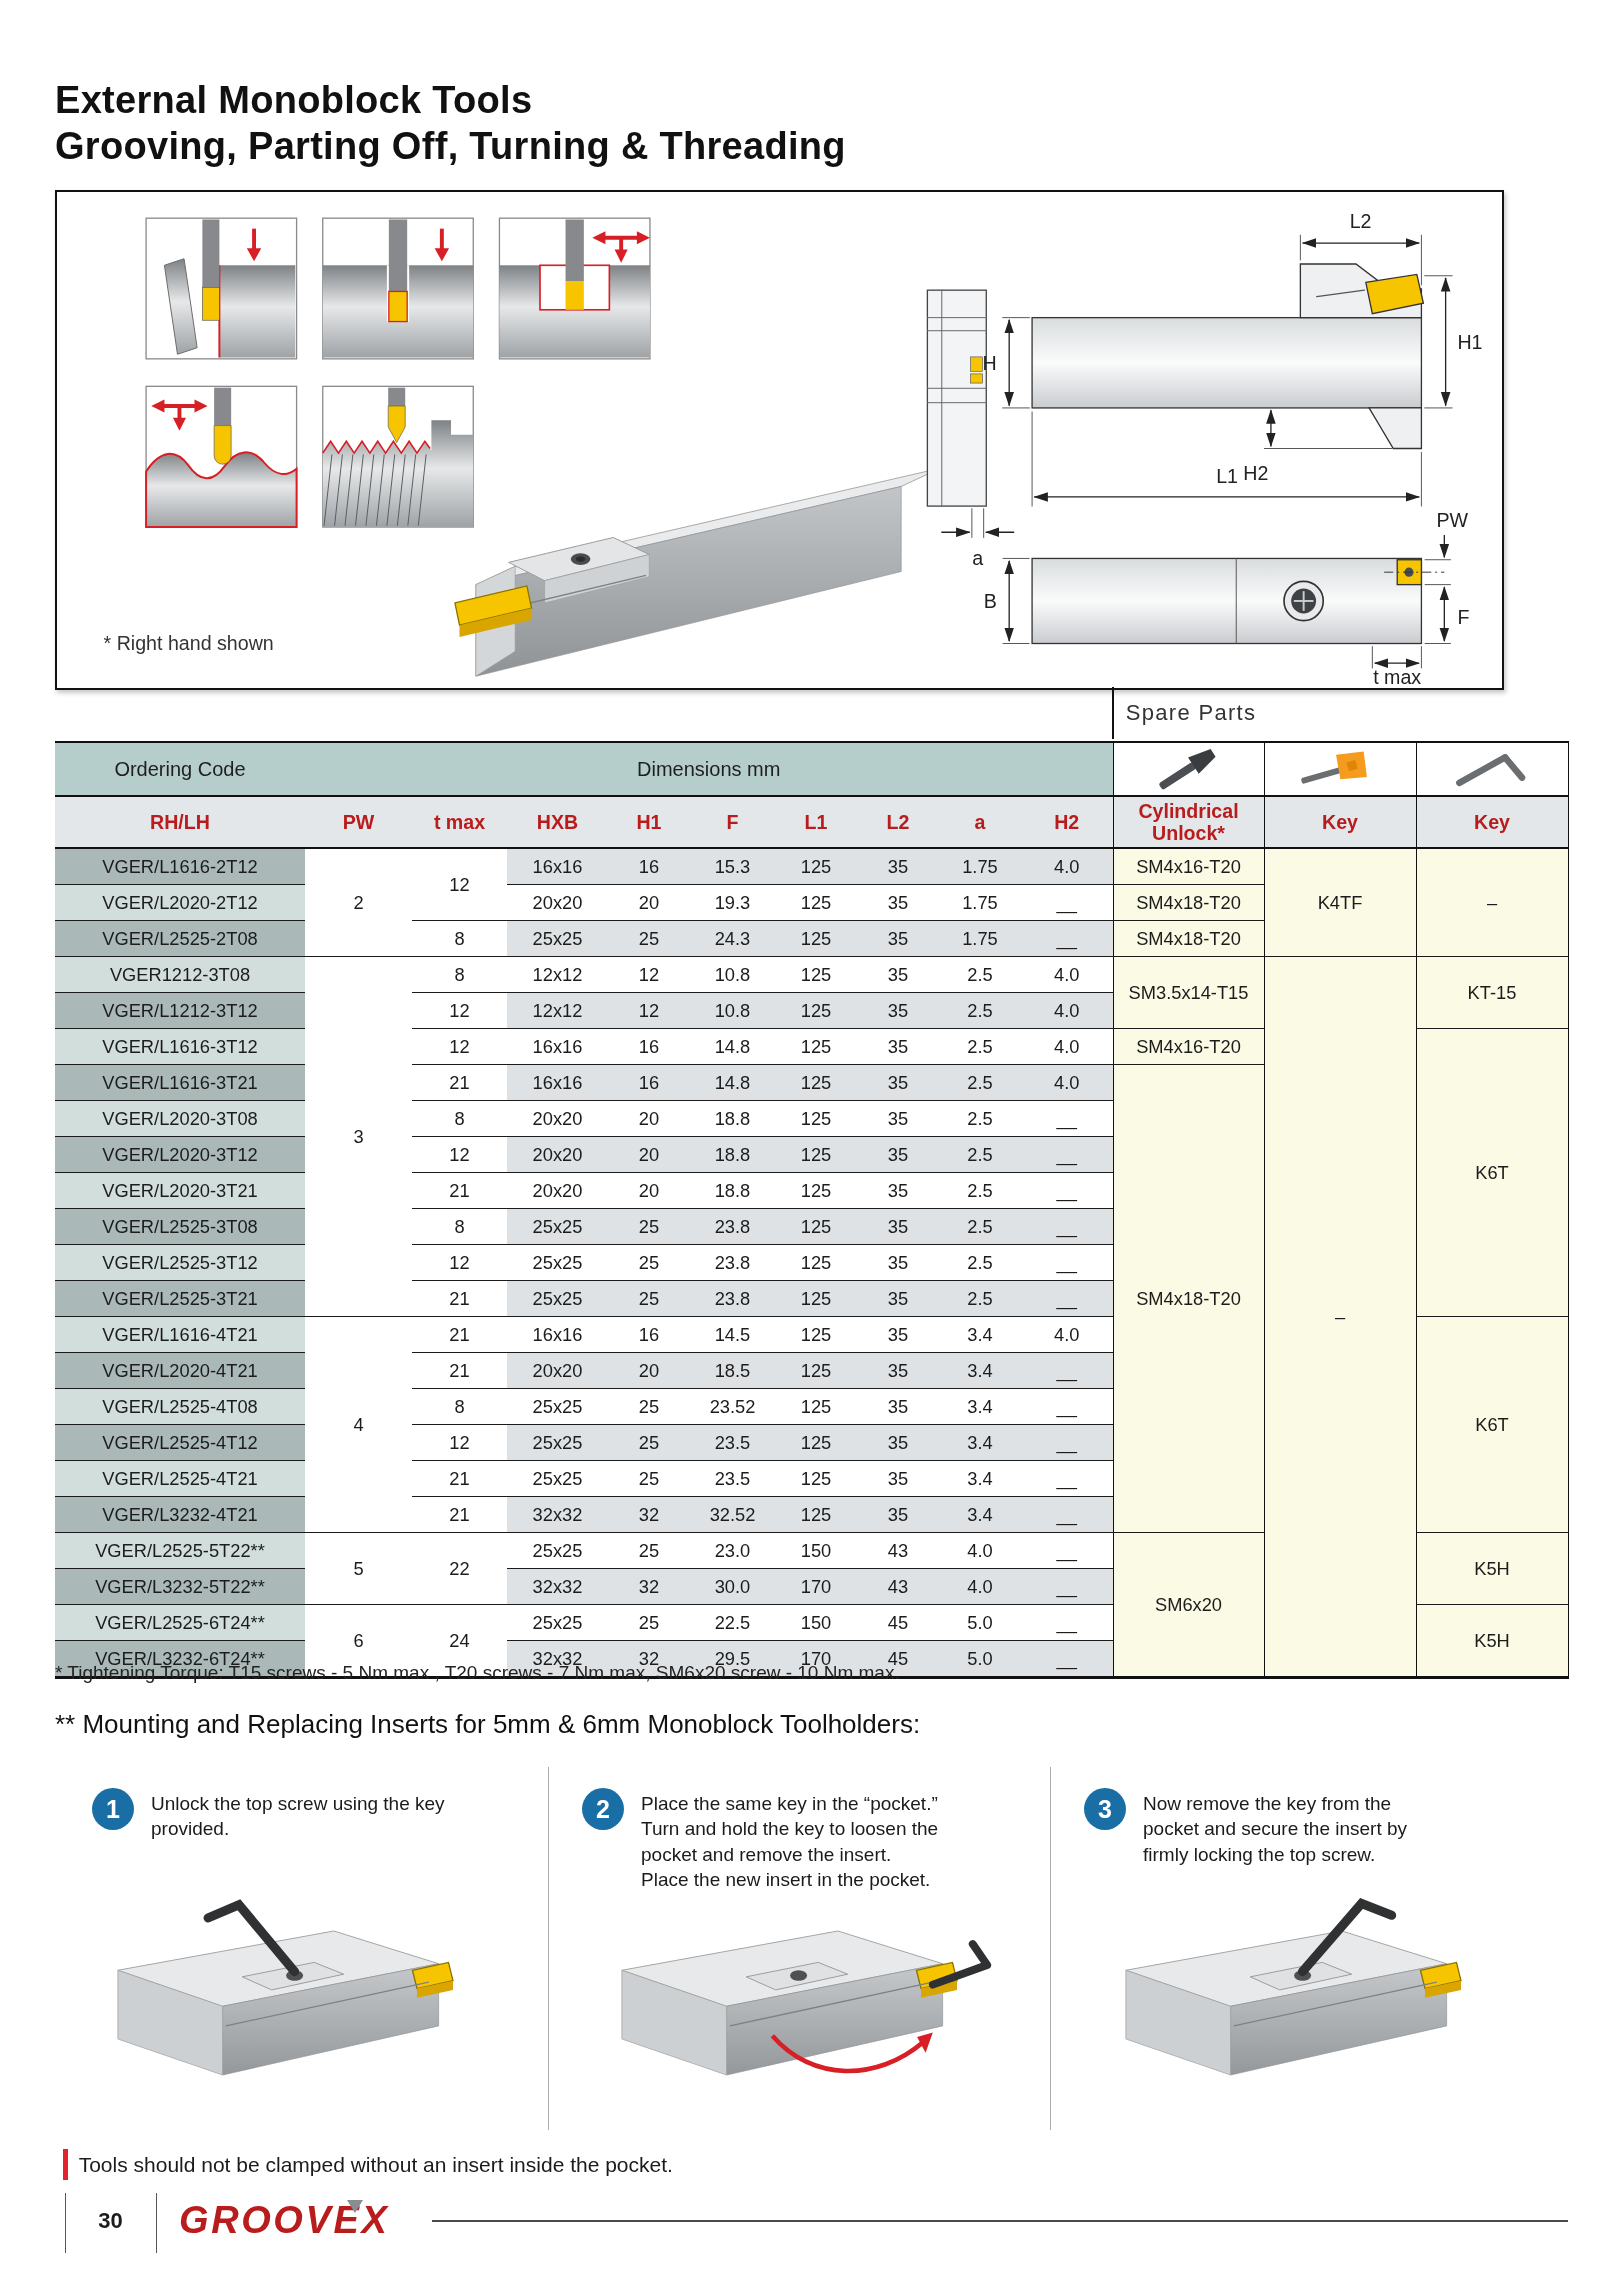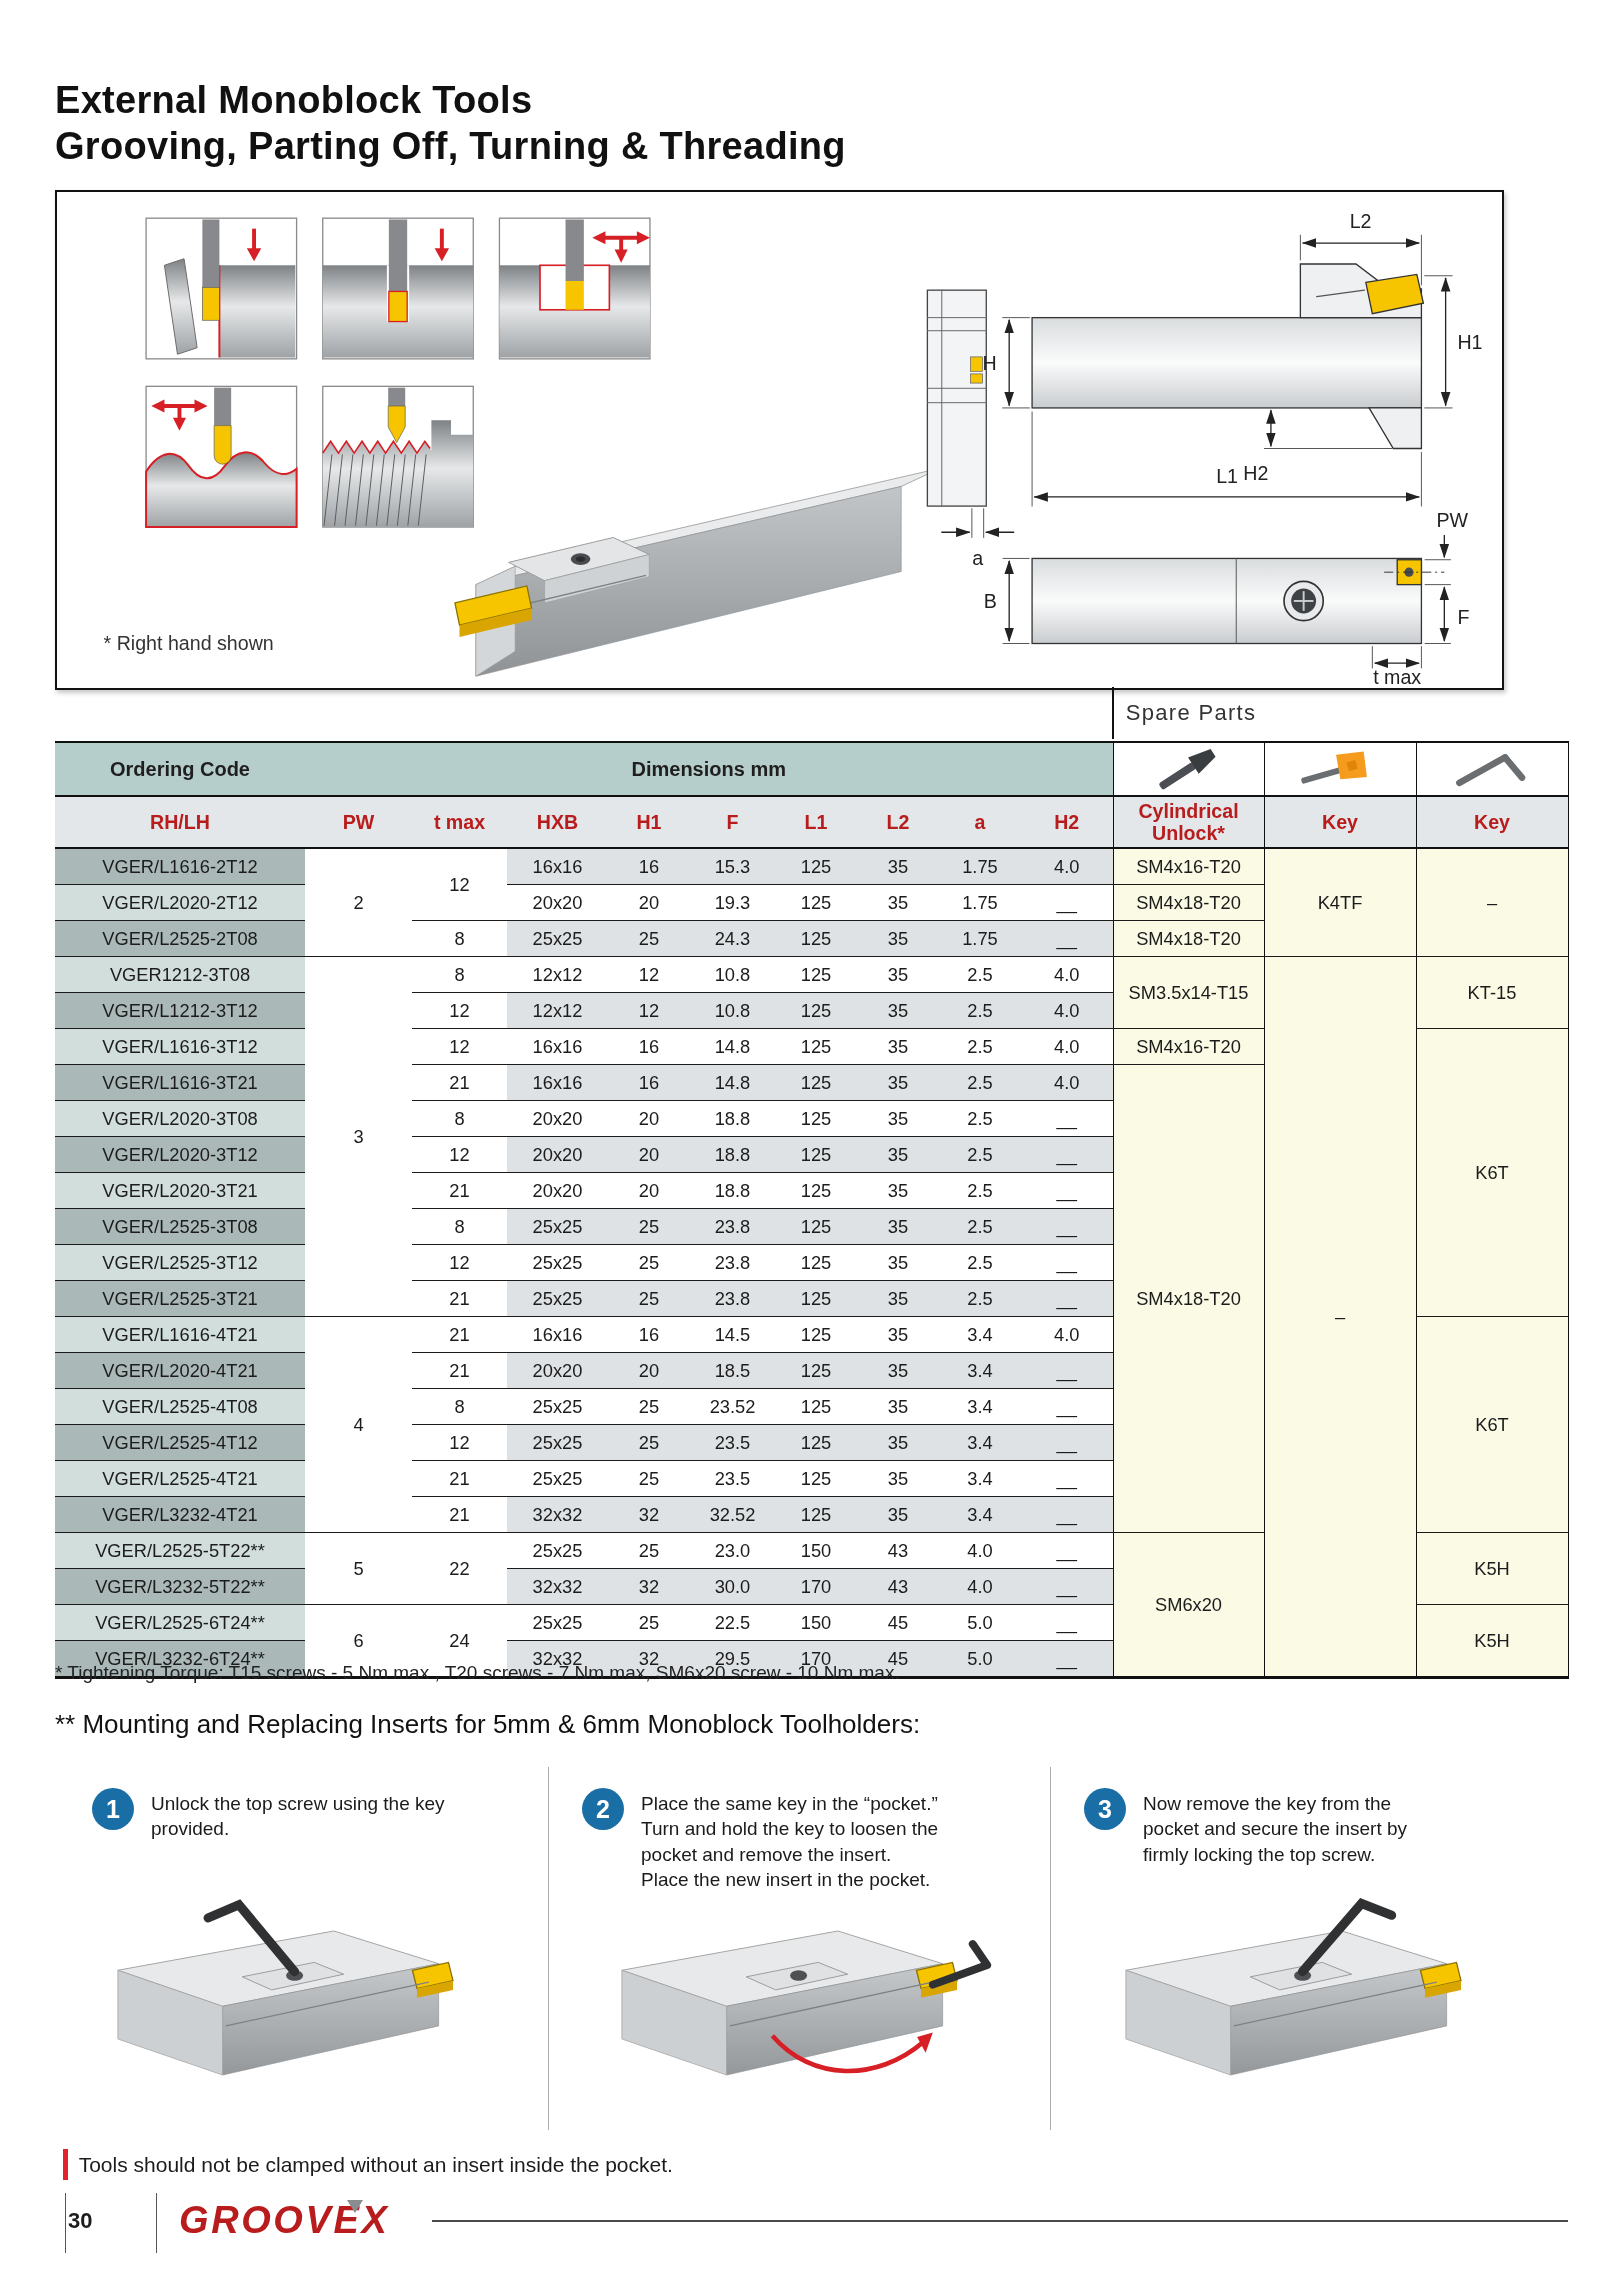--- a/index.html
+++ b/index.html
@@ -16,21 +16,21 @@
   #diagram-box{left:55px;top:190px;width:1445px;height:496px;border:2px solid #111;background:#fff;box-shadow:2px 3.3px 4.6px rgba(0,0,0,.22);}
 
   
   #spare-title{left:1112px;top:687px;width:453px;height:52px;border-left:2px solid #111;
     font-size:22px;color:#333;letter-spacing:1.3px;display:flex;align-items:center;padding-left:11.8px;box-sizing:border-box;}
 
   
   table.cat{position:absolute;left:55px;top:741px;border-collapse:collapse;table-layout:fixed;
     border-top:2px solid #111;border-bottom:3.3px solid #111;border-right:1.3px solid #111;}
   .cat th,.cat td{padding:0;}
-  .th-group{height:52px;background:#b6cecb;font-size:20px;font-weight:700;color:#1f1f1f;border-bottom:2px solid #111;}
+  .th-group{height:52px;background:#b6cecb;font-size:20px;font-weight:400;color:#1f1f1f;border-bottom:2px solid #111;}
   .th-icon{background:#ffffff;border:1.3px solid #111;border-bottom:2px solid #111;}
   .th-col{height:50px;background:#e3e7e9;font-size:19.6px;font-weight:600;color:#b91c1c;border-bottom:2.6px solid #111;line-height:22px;}
   .th-col.sp{border-left:1.3px solid #111;font-weight:600;}
   .cat td{height:35px;font-size:18.3px;text-align:center;border-bottom:1.3px solid #1a1a1a;}
   td.code.dk{background:#aab9b8;}
   td.code.lt{background:#d1dedb;}
   td.mid{background:#ffffff;}
   td.dim{background:#ffffff;}
   td.dim.sh{background:#dee2e5;}
   td.spare{background:#fbfae5;border-left:1.3px solid #111;}
@@ -47,21 +47,21 @@
   .step-text{margin-left:17px;font-size:19px;line-height:25.5px;white-space:pre-line;color:#1b1b1b;padding-top:2.6px;}
   .step-art{position:absolute;top:1885px;width:419px;height:236px;}
 
   
   #warn{left:63px;top:2149px;display:flex;align-items:center;}
   #warn .bar{width:5.2px;height:31px;background:#e4222b;margin-right:10.5px;}
   #warn .txt{font-size:21px;color:#1b1b1b;}
 
   
   .foot-vline{top:2193px;width:1.3px;height:60px;background:#555;}
-  #page-num{left:68px;top:2208px;width:85px;text-align:left;font-size:22px;font-weight:bold;}
+  #page-num{left:68px;top:2208px;width:85px;text-align:center;font-size:22px;font-weight:bold;}
   #brand{left:179px;top:2199px;font-size:38px;font-weight:bold;color:#b91c1c;letter-spacing:2.6px;font-style:italic;}
   #brand-accent{left:347px;top:2200px;width:0;height:0;border-left:8.5px solid transparent;border-right:8.5px solid transparent;border-top:13px solid #8a8d90;}
   #foot-hline{left:432px;top:2220px;width:1136px;height:2px;background:#4a4a4a;}
 
   svg text{font-family:"Liberation Sans", sans-serif;}
 </style>
 </head>
 <body>
 
 <div class="abs" id="title">

